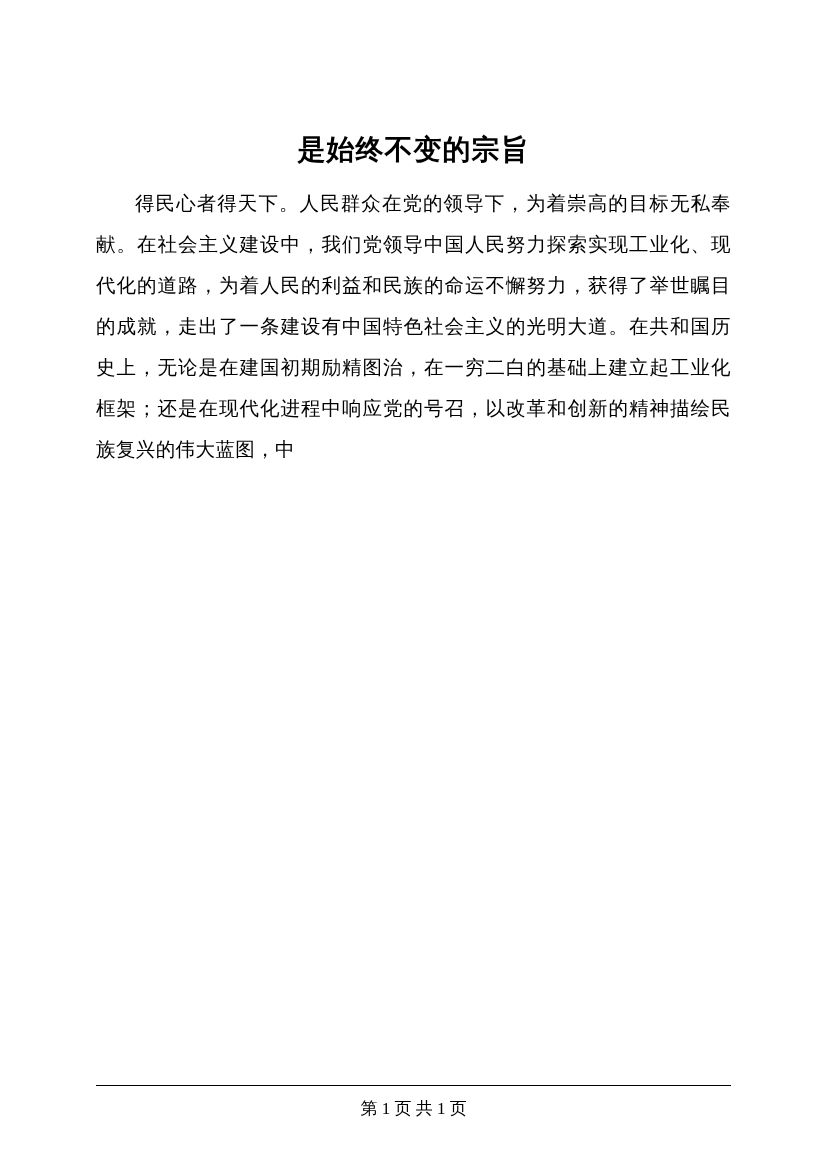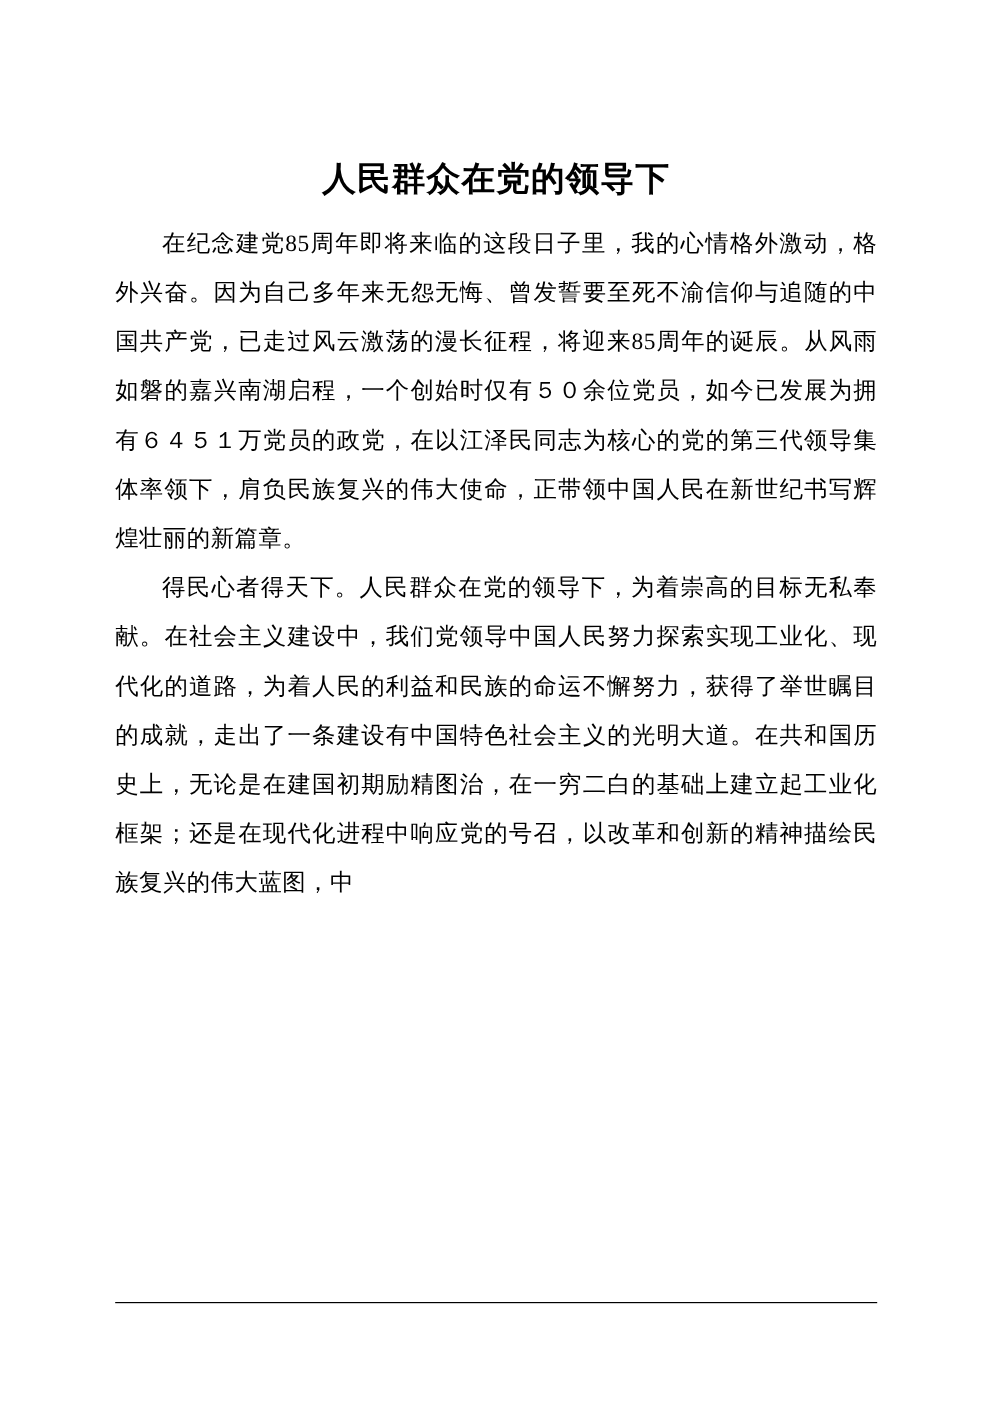--- a/index.html
+++ b/index.html
@@ -65,20 +65,20 @@
     border-top: 1px solid #000000;
     height: 0;
   }
 </style>
 </head>
 <body>
 
 <div class="page">
 
   <div class="doc-body">
-    <h1 class="doc-title">人民群众在党的领导下</h1>
-    <p class="para">在纪念建党85周年即将来临的这段日子里，我的心情格外激动，格外兴奋。因为自己多年来无怨无悔、曾发誓要至死不渝信仰与追随的中国共产党，已走过风云激荡的漫长征程，将迎来85周年的诞辰。从风雨如磐的嘉兴南湖启程，一个创始时仅有５０余位党员，如今已发展为拥有６４５１万党员的政党，在以江泽民同志为核心的党的第三代领导集体率领下，肩负民族复兴的伟大使命，正带领中国人民在新世纪书写辉煌壮丽的新篇章。</p>
+    <h1 class="doc-title">是始终不变的宗旨</h1>
     <p class="para">得民心者得天下。人民群众在党的领导下，为着崇高的目标无私奉献。在社会主义建设中，我们党领导中国人民努力探索实现工业化、现代化的道路，为着人民的利益和民族的命运不懈努力，获得了举世瞩目的成就，走出了一条建设有中国特色社会主义的光明大道。在共和国历史上，无论是在建国初期励精图治，在一穷二白的基础上建立起工业化框架；还是在现代化进程中响应党的号召，以改革和创新的精神描绘民族复兴的伟大蓝图，中</p>
   </div>
 
   <div class="footer-rule"></div>
+  <div class="footer">第 1 页  共 1 页</div>
 
 </div>
 
 </body></html>

